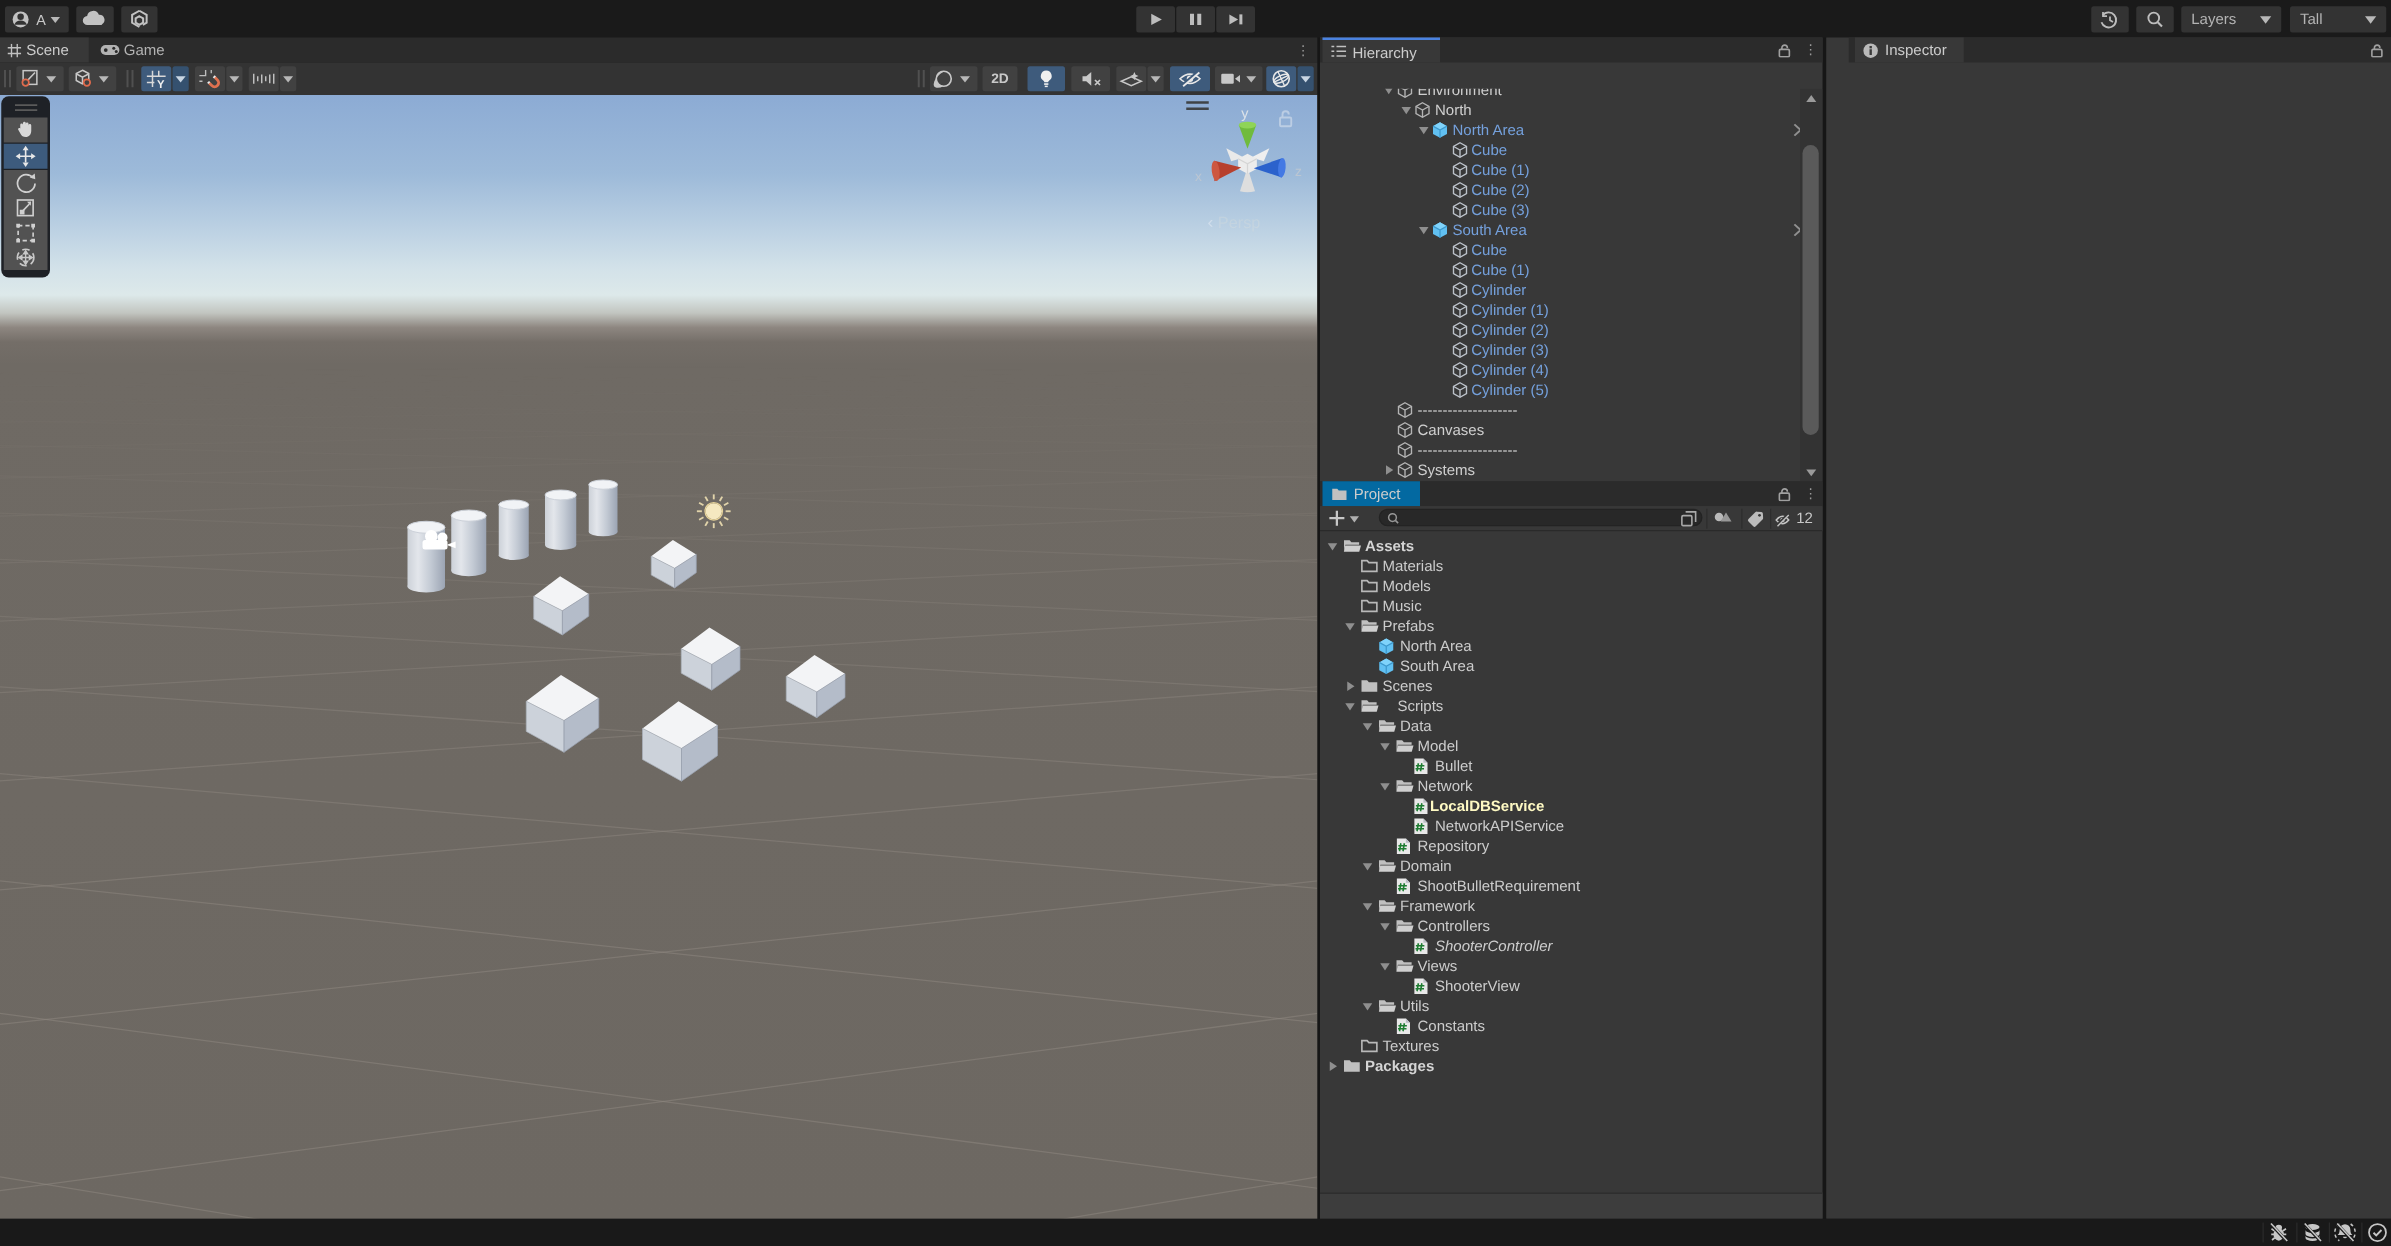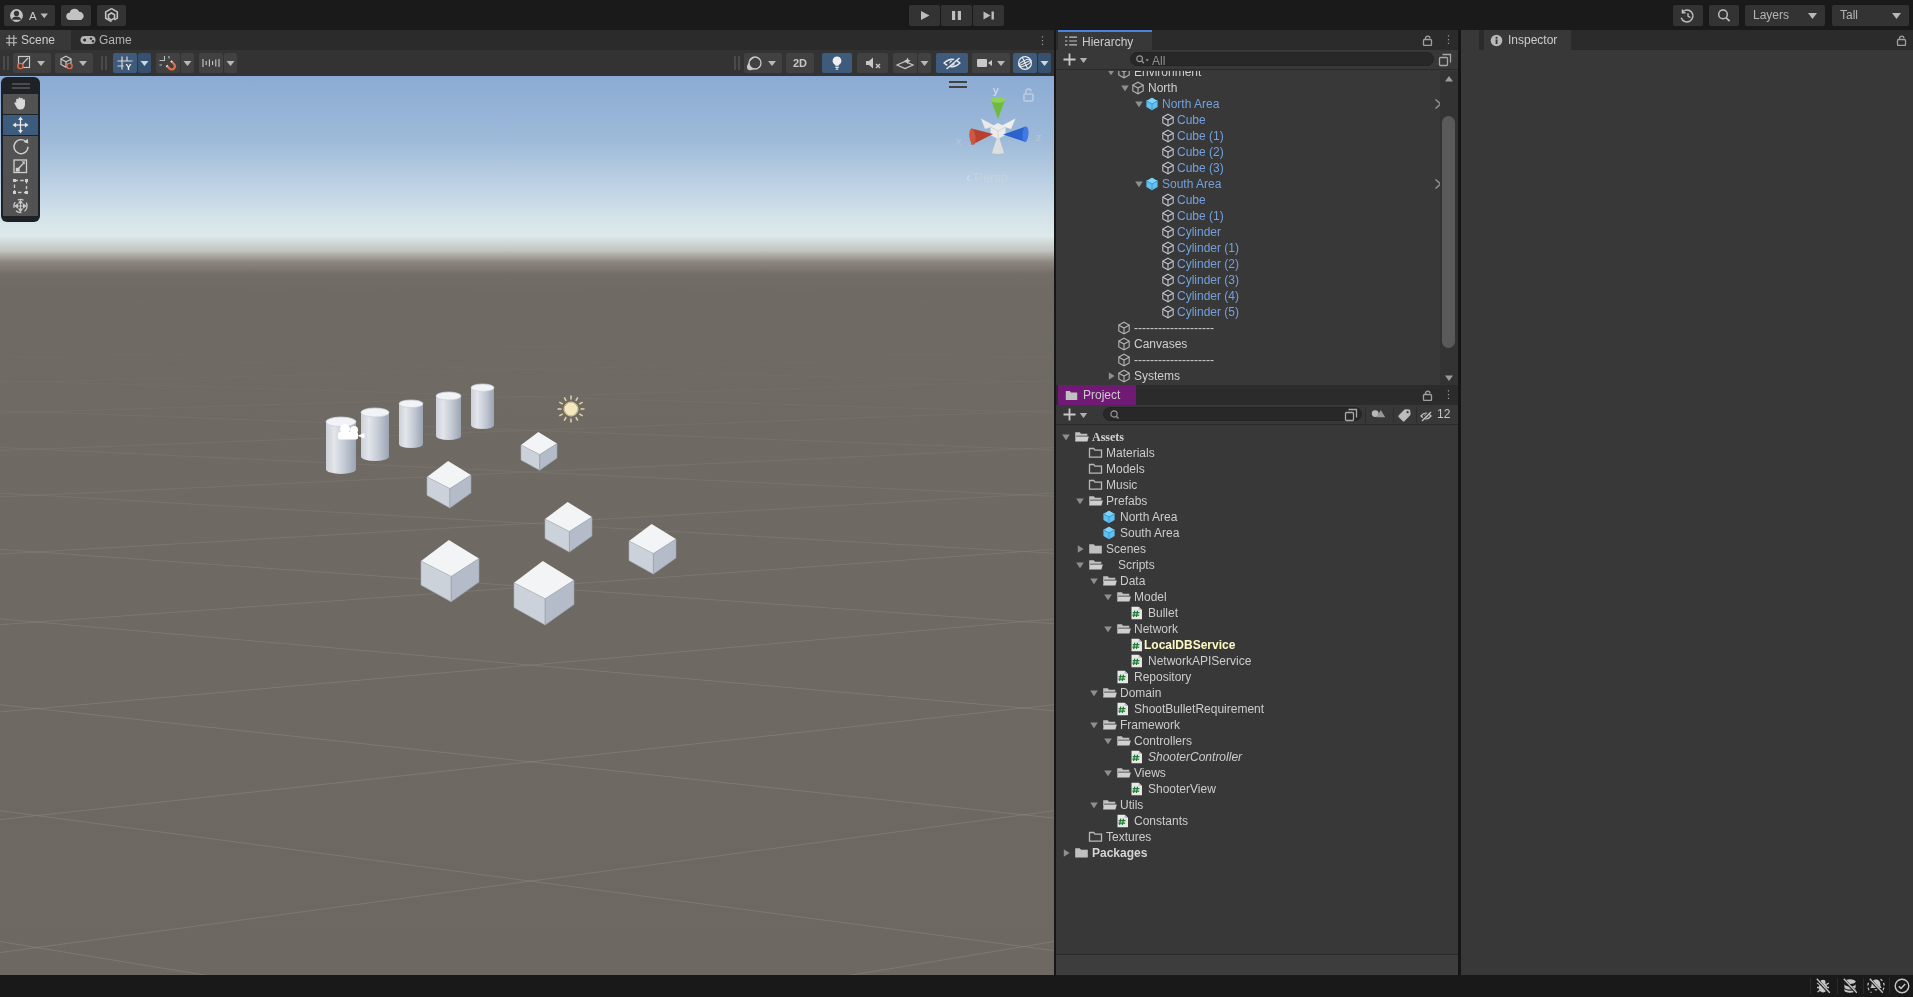--- a/index.html
+++ b/index.html
@@ -544,42 +544,20 @@
         </svg>
         <span style="position:absolute;left:24px;top:2px;font-size:12px;color:#cccccc;line-height:16px;">Hierarchy</span>
       </div>
       <svg width="11" height="11" viewBox="0 0 11 11" style="position:absolute;left:366px;top:5px;">
         <rect x="1.5" y="4.5" width="8" height="6" rx="1" fill="none" stroke="#a0a0a0" stroke-width="1.3"></rect>
         <path d="M3.5 4.5 v-1.2 a2.2 2.2 0 0 1 4.4 0" fill="none" stroke="#a0a0a0" stroke-width="1.3"></path>
       </svg>
       <div style="position:absolute;left:387px;top:3px;color:#9a9a9a;font-size:11px;">⋮</div>
     </div>
 
-    <div style="position:absolute;left:0;top:20px;width:402px;height:20px;background:#383838;border-bottom:1px solid #2a2a2a;">
-      <svg width="13" height="13" viewBox="0 0 13 13" style="position:absolute;left:7px;top:3px;">
-          <path d="M6.5 0.5 v12 M0.5 6.5 h12" stroke="#c8c8c8" stroke-width="1.8"></path>
-        </svg>
-      <svg width="9" height="7" viewBox="0 0 9 7" style="position:absolute;left:23px;top:7px;">
-          <path d="M0.8 1 h7.4 L4.5 6 z" fill="#b0b0b0"></path>
-        </svg>
-      <div class="searchbox" style="left:74px;top:2px;width:304px;height:14px;">
-        <svg width="16" height="12" viewBox="0 0 16 12" style="position:absolute;left:4px;top:1px;">
-          <circle cx="4.6" cy="4.8" r="2.9" fill="none" stroke="#969696" stroke-width="1.2"></circle>
-          <path d="M6.7 7 l2.2 2.2" stroke="#969696" stroke-width="1.3"></path>
-          <path d="M10.5 5.2 l3.4 0 l-1.7 2.4 z" fill="#969696"></path>
-        </svg>
-        <span style="position:absolute;left:21px;top:1px;font-size:12px;color:#8f8f8f;">All</span>
-      </div>
-      <svg width="14" height="14" viewBox="0 0 14 14" style="position:absolute;left:382px;top:3px;">
-        <g fill="none" stroke="#a8a8a8" stroke-width="1.3">
-          <rect x="1.5" y="4.5" width="8" height="8" rx="1"></rect>
-          <path d="M4.5 1.5 h8 v8"></path>
-        </g>
-      </svg>
-    </div>
 
     <div style="position:absolute;left:0;top:41px;width:402px;height:314px;overflow:hidden;">
       <div class="row" style="left:0;top:-7px;width:402px;">
           <span style="position:absolute;left:50px;top:0;width:10px;height:16px;">
             <svg width="10" height="10" viewBox="0 0 10 10" style="position:absolute;top:3px;">
               <path d="M1.2 2.5 h7.6 L5 8.3 z" fill="#8f8f8f"></path>
             </svg>
           </span>
           <span style="position:absolute;left:61px;top:0;width:14px;height:16px;">
             <svg width="14" height="14" viewBox="0 0 14 14" style="position:absolute;top:1px;">
@@ -832,21 +810,21 @@
         <div style="position:absolute;left:2px;top:45px;width:13px;height:232px;background:#5a5a5a;border-radius:7px;"></div>
         <svg width="10" height="8" viewBox="0 0 10 8" style="position:absolute;left:4px;top:303px;">
             <path d="M5 7 l4 -5.5 h-8 z" fill="#9a9a9a"></path>
           </svg>
       </div>
     </div>
 </div>
 
   <div class="panel" id="project" style="left:1056px;top:385px;width:402px;height:590px;">
     <div style="position:absolute;left:0;top:0;width:402px;height:20px;background:#2b2b2b;">
-      <div style="position:absolute;left:2px;top:0;width:78px;height:20px;background:#701a75;">
+      <div style="position:absolute;left:2px;top:0;width:78px;height:20px;background:#0369a1;">
         <svg width="13" height="11" viewBox="0 0 13 11" style="position:absolute;left:7px;top:5px;">
             <path d="M0.8 1 h4 l1.2 1.4 h6.2 v7.6 h-11.4 z" fill="#c0c0c0"></path>
           </svg>
         <span style="position:absolute;left:25px;top:2px;font-size:12px;color:#cccccc;line-height:16px;">Project</span>
       </div>
       <svg width="11" height="11" viewBox="0 0 11 11" style="position:absolute;left:366px;top:5px;">
         <rect x="1.5" y="4.5" width="8" height="6" rx="1" fill="none" stroke="#a0a0a0" stroke-width="1.3"></rect>
         <path d="M3.5 4.5 v-1.2 a2.2 2.2 0 0 1 4.4 0" fill="none" stroke="#a0a0a0" stroke-width="1.3"></path>
       </svg>
       <div style="position:absolute;left:387px;top:3px;color:#9a9a9a;font-size:11px;">⋮</div>
@@ -896,21 +874,21 @@
             <svg width="10" height="10" viewBox="0 0 10 10" style="position:absolute;top:3px;">
               <path d="M1.2 2.5 h7.6 L5 8.3 z" fill="#8f8f8f"></path>
             </svg>
           </span>
           <span style="position:absolute;left:18px;top:0;">
             <svg width="16" height="13" viewBox="0 0 16 13" style="position:absolute;top:1px;">
               <path d="M1.2 2.2 h4.5 l1.4 1.6 h6.2 v2 h-11 l-1.1 5.6 z" fill="#c0c0c0"></path>
               <path d="M2.2 6.4 h12.6 l-1.4 5 h-12.3 z" fill="#cfcfcf"></path>
             </svg>
           </span>
-          <span style="position:absolute;left:36px;color:#d4d4d4;font-weight:bold;font-family:Liberation Serif, serif;">Assets</span>
+          <span style="position:absolute;left:36px;color:#d4d4d4;font-weight:bold;">Assets</span>
         </div>
       <div class="row" style="left:0;top:19px;width:402px;">
           <span style="position:absolute;left:32px;top:0;">
             <svg width="15" height="13" viewBox="0 0 15 13" style="position:absolute;top:1px;">
               <path d="M1.5 2.5 h4.2 l1.4 1.6 h6.4 v7 h-12 z" fill="none" stroke="#b9b9b9" stroke-width="1.3"></path>
             </svg>
           </span>
           <span style="position:absolute;left:50px;color:#cccccc;font-weight:normal;">Materials</span>
         </div>
       <div class="row" style="left:0;top:35px;width:402px;">

